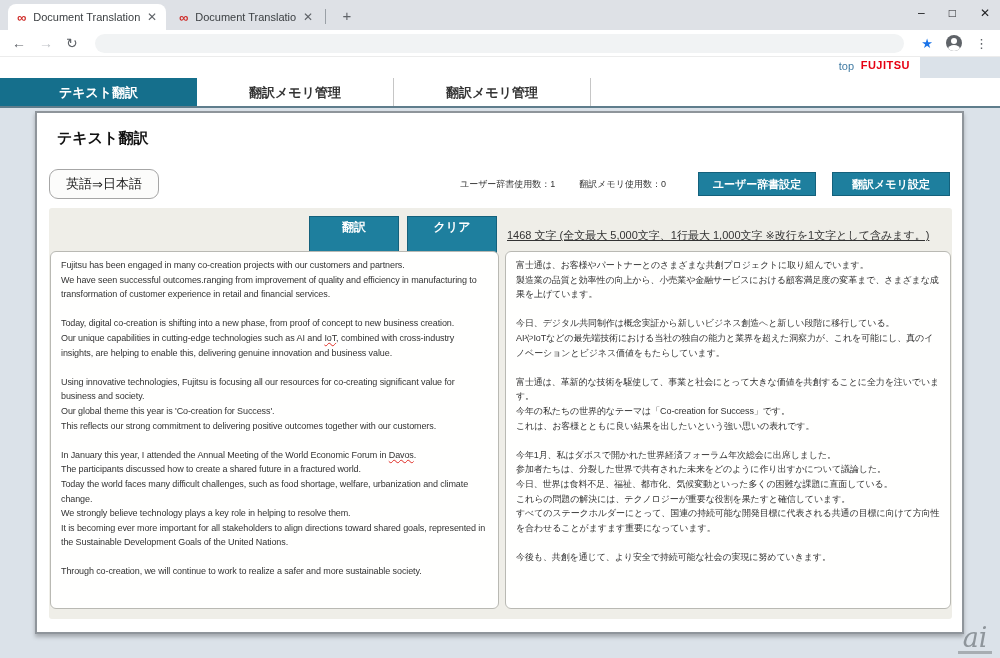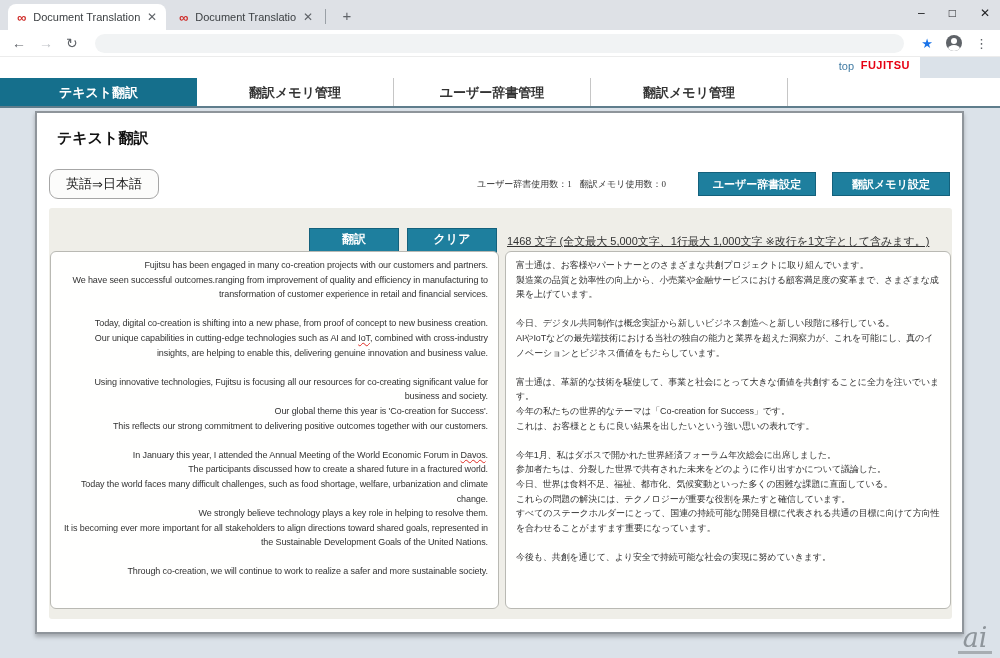--- a/index.html
+++ b/index.html
@@ -50,35 +50,35 @@
   
   .card { position:absolute; left:35px; top:111px; width:929px; height:523px; background:#fff;
           border:2px solid #8f959b; box-shadow:0 3px 4px rgba(0,0,0,.25); }
   .pagetitle { position:absolute; left:20px; top:16px; font-size:15px; font-weight:bold; color:#111; }
   .controlsrow { position:absolute; left:12px; right:12px; top:56px; height:30px;
                  display:flex; align-items:center; }
   .langbox { display:flex; align-items:center; border:1px solid #a6a6a6; border-radius:9px;
              background:#fcfcfb; padding:5px 16px; font-size:13px; color:#222; }
   .flexspacer { flex:1; }
   .usage { font-size:9px; color:#333; margin-right:16px; white-space:nowrap; }
-  .usage span { margin-left:8px;font-family:Liberation Serif, serif; }
+  .usage span { margin-left:24px; }
   .tealbtn { background:#1e7f9e; border:1px solid #14617c; color:#fff; font-weight:bold;
              border-radius:0; text-align:center; cursor:default;
              font-family:"Liberation Sans",sans-serif; }
   .setbtn { width:118px; height:24px; font-size:11px; line-height:22px; margin-left:16px; }
   .panel { position:absolute; left:12px; right:10px; top:95px; height:411px;
            background:#efeee8; border-radius:3px; }
   .panelbar { position:absolute; left:260px; top:8px; display:flex; align-items:center; gap:8px; }
-  .actbtn { width:90px; height:39px; font-size:12px; line-height:21px;margin-top:12px; }
+  .actbtn { width:90px; height:39px; font-size:12px; line-height:21px; }
   .charcount { font-size:11px; color:#333; margin-left:2px; white-space:nowrap;text-decoration:underline; }
   .txtarea { position:absolute; top:43px; bottom:10px; background:#fffffe;
              border:1px solid #b9b9b3; border-radius:6px; padding:6px 10px;
              font-size:9px; letter-spacing:-.1px; line-height:14.6px; color:#333;
              white-space:pre-wrap; overflow:hidden; }
-  .txtarea.src { left:1px; width:449px;text-align:right; }
+  .txtarea.src { left:1px; width:449px; }
   .txtarea.tgt { left:456px; right:1px; }
   .misspell { text-decoration:underline; text-decoration-style:wavy;
               text-decoration-color:#df2b24; text-decoration-thickness:1px; }
   
   .watermark { position:absolute; right:8px; bottom:4px; text-align:center; }
   .watermark .ai { font-family:"DejaVu Serif",serif; font-style:italic; font-weight:normal;
                    font-size:27px; line-height:24px; color:#8e959b; }
   .watermark .wline { width:34px; height:3px; background:#a7adb2; margin:1px auto 0; }
 </style>
 </head>
@@ -115,21 +115,20 @@
 </div>
 
 <div class="siteheader">
   <span class="toplink">top</span>
   <span class="brand">FUJITSU</span>
 </div>
 
 <div class="navbar">
   <div class="navtab active">テキスト翻訳</div>
   <div class="navtab">翻訳メモリ管理</div>
-  <div class="navtab">ユーザー辞書管理</div>
   <div class="navtab">翻訳メモリ管理</div>
 </div>
 
 <div class="card">
   <div class="pagetitle">テキスト翻訳</div>
 
   <div class="controlsrow">
     <div class="langbox">
       <span>英語</span>
       <span>⇒</span>

